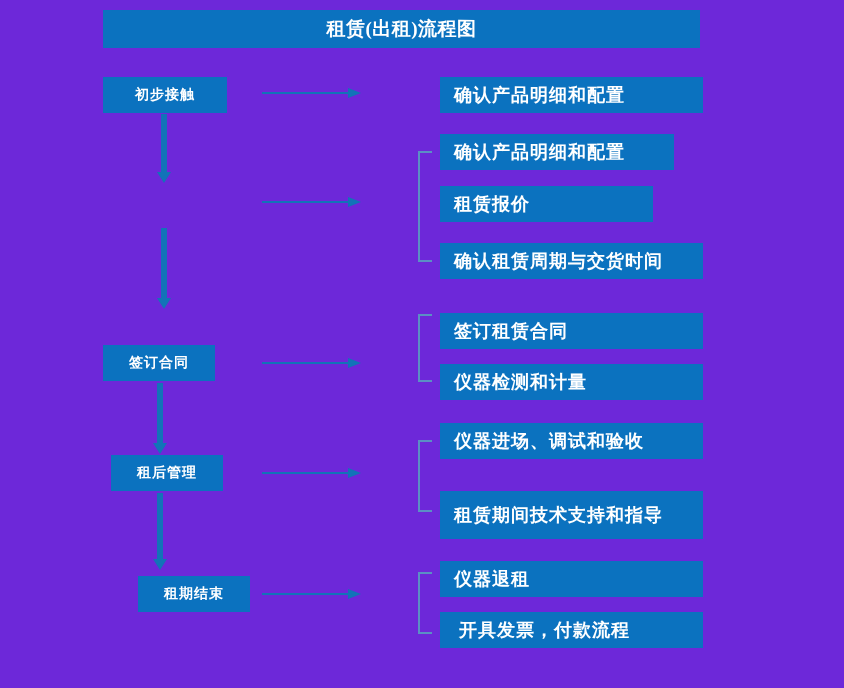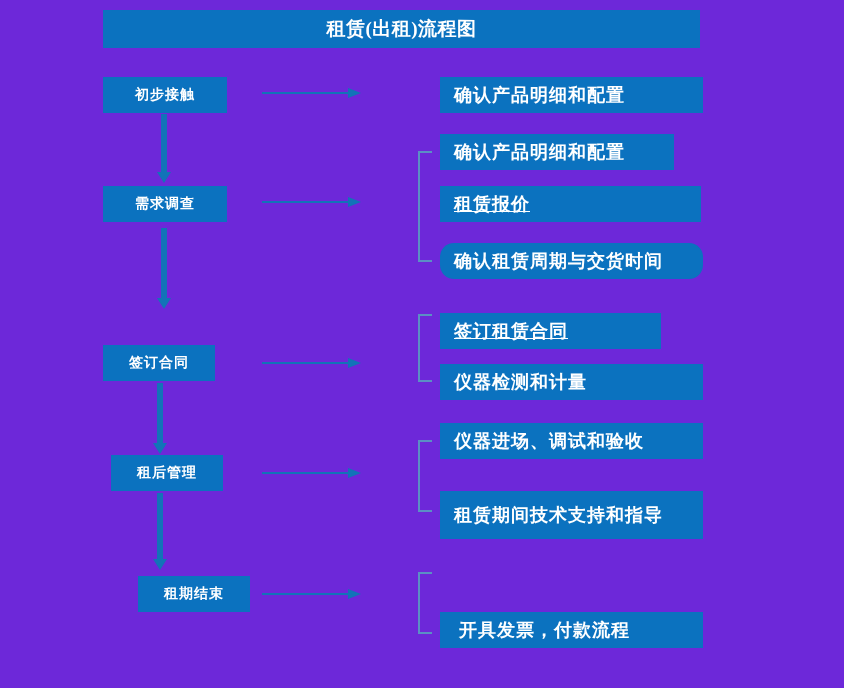--- a/index.html
+++ b/index.html
@@ -87,59 +87,56 @@
   </svg>
 
   <svg class="v-arrow" style="left:156px; top:114px; width:16px; height:70px;" viewBox="0 0 16 70">
     <path d="M5 0 L11 0 L11 58 L15 58 L8 69 L1 58 L5 58 Z" fill="#1273b8"></path>
   </svg>
 
   <div class="detail-box" style="left:440px; top:77px; width:263px; height:36px;">
     <span>确认产品明细和配置</span>
   </div>
 
-  <div class="node-box" style="left:103px; top:186px; width:124px; height:36px;">
-    <span>需求调查</span>
-  </div>
 
   <svg class="h-arrow" style="left:262px; top:194px; width:100px; height:16px;" viewBox="0 0 100 16">
     <path d="M0 7 L86 7 L86 3 L99 8 L86 13 L86 9 L0 9 Z" fill="#1273b8"></path>
   </svg>
 
   <svg class="v-arrow" style="left:156px; top:228px; width:16px; height:82px;" viewBox="0 0 16 82">
     <path d="M5 0 L11 0 L11 70 L15 70 L8 81 L1 70 L5 70 Z" fill="#1273b8"></path>
   </svg>
 
   <div class="bracket" style="left:418px; top:151px; height:111px;"></div>
 
   <div class="detail-box" style="left:440px; top:134px; width:234px; height:36px;">
     <span>确认产品明细和配置</span>
   </div>
-  <div class="detail-box" style="left:440px; top:186px; width:261px; height:36px;text-decoration:underline;">
+  <div class="detail-box" style="left:440px; top:186px; width:213px; height:36px;">
     <span>租赁报价</span>
   </div>
-  <div class="detail-box" style="left:440px; top:243px; width:263px; height:36px;border-radius:14px;">
+  <div class="detail-box" style="left:440px; top:243px; width:263px; height:36px;">
     <span>确认租赁周期与交货时间</span>
   </div>
 
   <div class="node-box" style="left:103px; top:345px; width:112px; height:36px;align-items:center;">
     <span>签订合同</span>
   </div>
 
   <svg class="h-arrow" style="left:262px; top:355px; width:100px; height:16px;" viewBox="0 0 100 16">
     <path d="M0 7 L86 7 L86 3 L99 8 L86 13 L86 9 L0 9 Z" fill="#1273b8"></path>
   </svg>
 
   <svg class="v-arrow" style="left:152px; top:383px; width:16px; height:72px;" viewBox="0 0 16 72">
     <path d="M5 0 L11 0 L11 60 L15 60 L8 71 L1 60 L5 60 Z" fill="#1273b8"></path>
   </svg>
 
   <div class="bracket" style="left:418px; top:314px; height:68px;"></div>
 
-  <div class="detail-box" style="left:440px; top:313px; width:221px; height:36px;text-decoration:underline;">
+  <div class="detail-box" style="left:440px; top:313px; width:263px; height:36px;">
     <span>签订租赁合同</span>
   </div>
   <div class="detail-box" style="left:440px; top:364px; width:263px; height:36px;">
     <span>仪器检测和计量</span>
   </div>
 
   <div class="node-box" style="left:103px; top:455px; width:112px; height:36px;margin-left:8px;">
     <span>租后管理</span>
   </div>
 
@@ -163,17 +160,20 @@
   <div class="node-box" style="left:103px; top:576px; width:112px; height:36px;margin-left:35px;">
     <span>租期结束</span>
   </div>
 
   <svg class="h-arrow" style="left:262px; top:586px; width:100px; height:16px;" viewBox="0 0 100 16">
     <path d="M0 7 L86 7 L86 3 L99 8 L86 13 L86 9 L0 9 Z" fill="#1273b8"></path>
   </svg>
 
   <div class="bracket" style="left:418px; top:572px; height:62px;"></div>
 
+  <div class="detail-box" style="left:440px; top:561px; width:263px; height:36px;">
+    <span>仪器退租</span>
+  </div>
   <div class="detail-box" style="left:440px; top:612px; width:263px; height:36px;padding-left:19px;">
     <span>开具发票，付款流程</span>
   </div>
 
 </div>
 
 </body></html>

